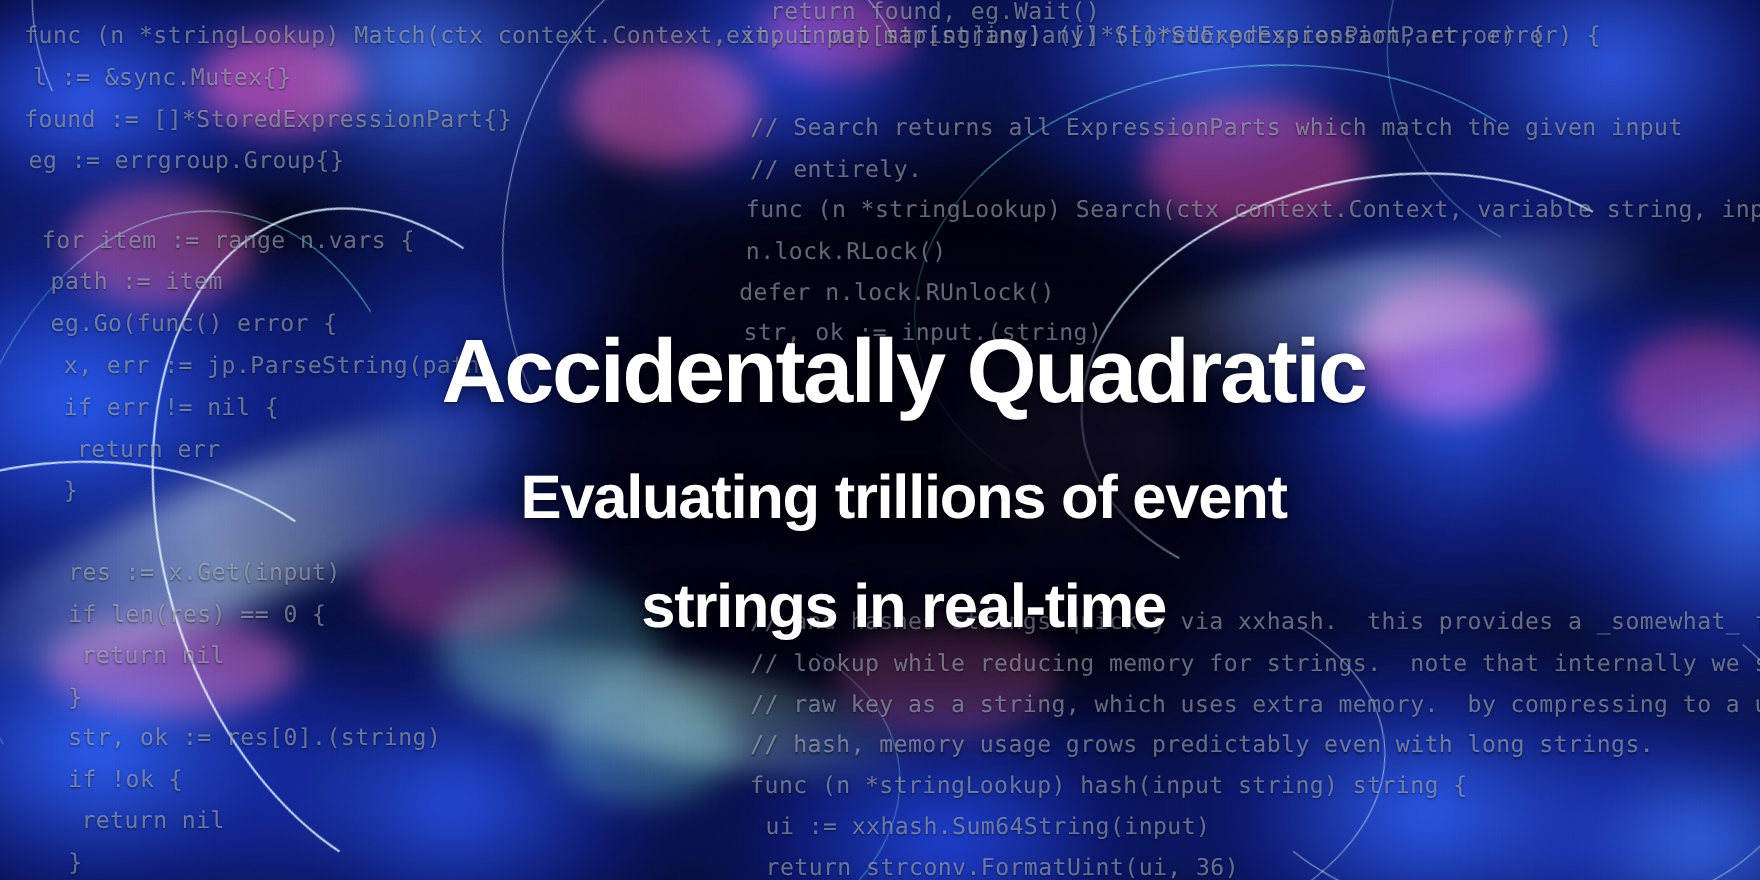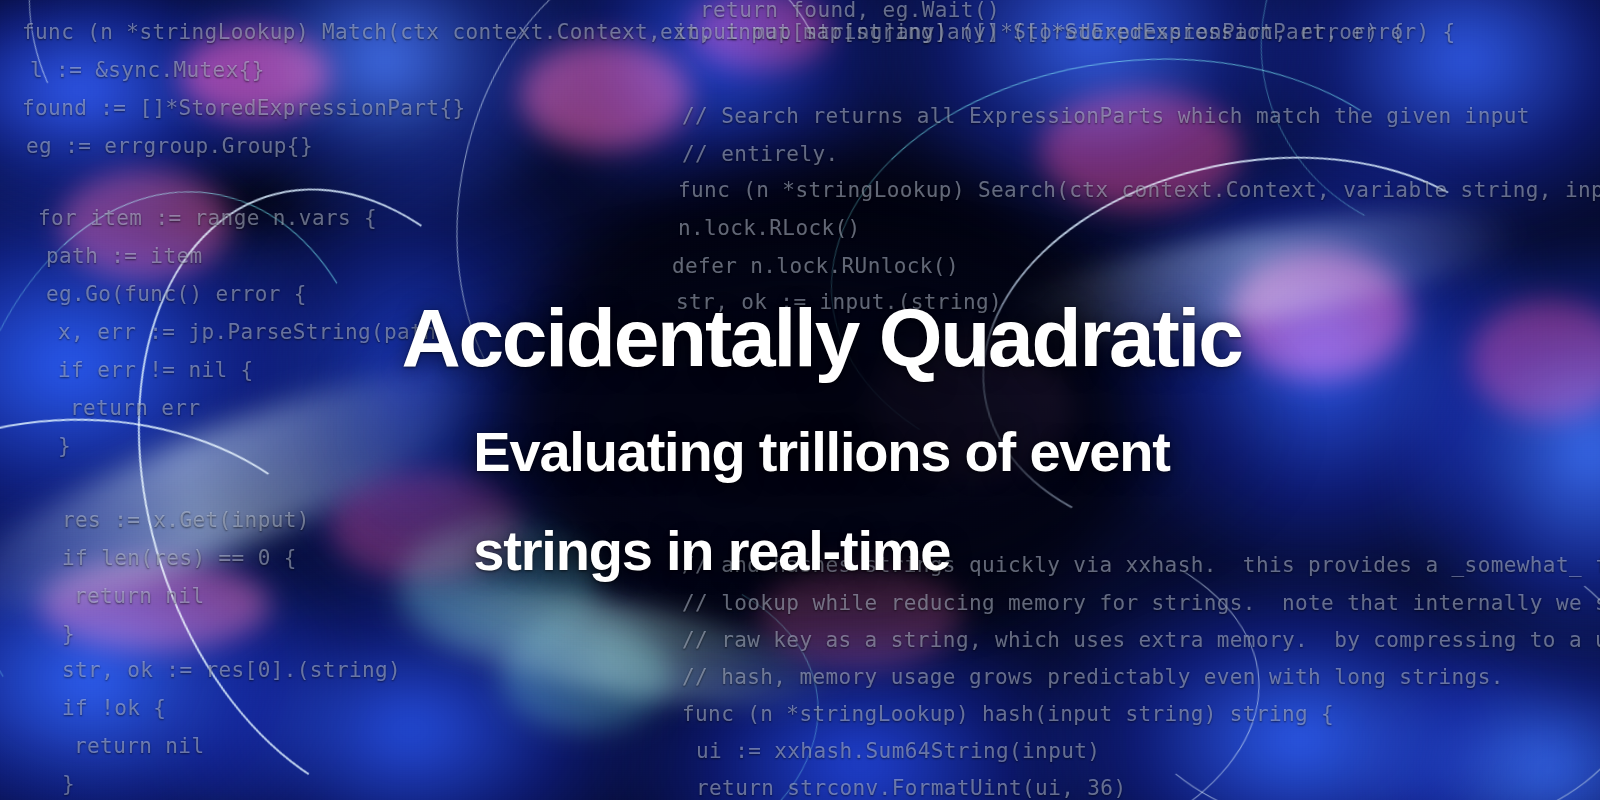--- a/index.html
+++ b/index.html
@@ -82,21 +82,21 @@
     white-space:pre;
     text-shadow:0 1px 2px rgba(0,0,0,.55);
     pointer-events:none;
   }
   .code-line { position:absolute; line-height:1; }
 
   
   .headline-wrap {
     position:absolute; left:0; right:0; top:296px;
     display:flex; flex-direction:column; align-items:center;
-    text-align:left;
+    text-align:center;
     padding-left:43px;
   }
   .title {
     font-family:"Liberation Sans", sans-serif;
     font-weight:700;
     font-size:82px;
     line-height:1.02;
     letter-spacing:-2.2px;
     color:#ffffff;
     text-shadow:0 3px 22px rgba(0,0,0,.55), 0 1px 3px rgba(0,0,0,.6);

